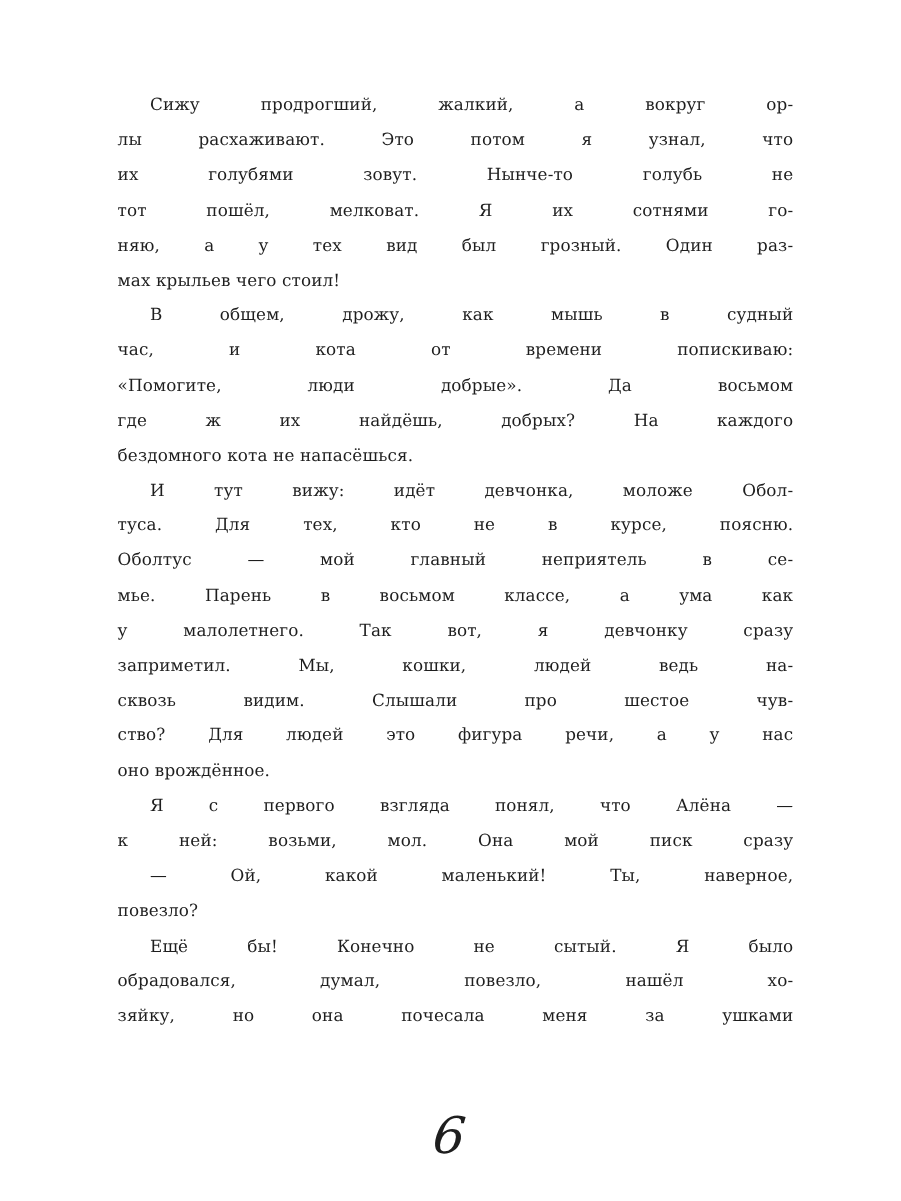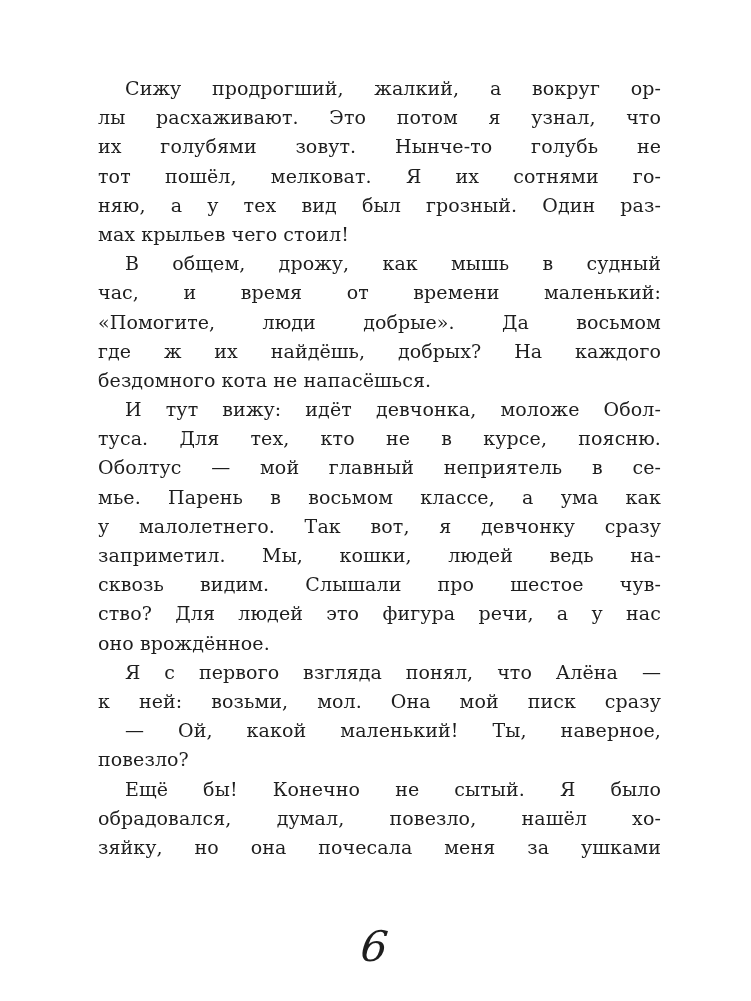--- a/index.html
+++ b/index.html
@@ -12,21 +12,21 @@
   .page {
     position: absolute;
     left: 98px; top: 74px;
     width: 563px;
   }
   .line {
     display: block;
     height: 29.2px;
     line-height: 29.2px;
     font-family: "DejaVu Serif", "Liberation Serif", serif;
-    font-size: 19px;
+    font-size: 14px;
     color: #1e1e1e;
     white-space: nowrap;
     text-align: justify;
     text-align-last: justify;
     letter-spacing: 0.1px;
   }
   .line.indent { padding-left: 27px; }
   .line.last { text-align-last: left; }
   .page-number {
     position: absolute;
@@ -46,21 +46,21 @@
   <div>
     <span class="line indent">Сижу продрогший, жалкий, а вокруг ор-</span>
     <span class="line">лы расхаживают. Это потом я узнал, что</span>
     <span class="line">их голубями зовут. Нынче-то голубь не</span>
     <span class="line">тот пошёл, мелковат. Я их сотнями го-</span>
     <span class="line">няю, а у тех вид был грозный. Один раз-</span>
     <span class="line last">мах крыльев чего стоил!</span>
   </div>
   <div>
     <span class="line indent">В общем, дрожу, как мышь в судный</span>
-    <span class="line">час, и время от времени маленький:</span>
+    <span class="line">час, и кота от времени попискиваю:</span>
     <span class="line">«Помогите, люди добрые». Да восьмом</span>
     <span class="line">где ж их найдёшь, добрых? На каждого</span>
     <span class="line last">бездомного кота не напасёшься.</span>
   </div>
   <div>
     <span class="line indent">И тут вижу: идёт девчонка, моложе Обол-</span>
     <span class="line">туса. Для тех, кто не в курсе, поясню.</span>
     <span class="line">Оболтус — мой главный неприятель в се-</span>
     <span class="line">мье. Парень в восьмом классе, а ума как</span>
     <span class="line">у малолетнего. Так вот, я девчонку сразу</span>

